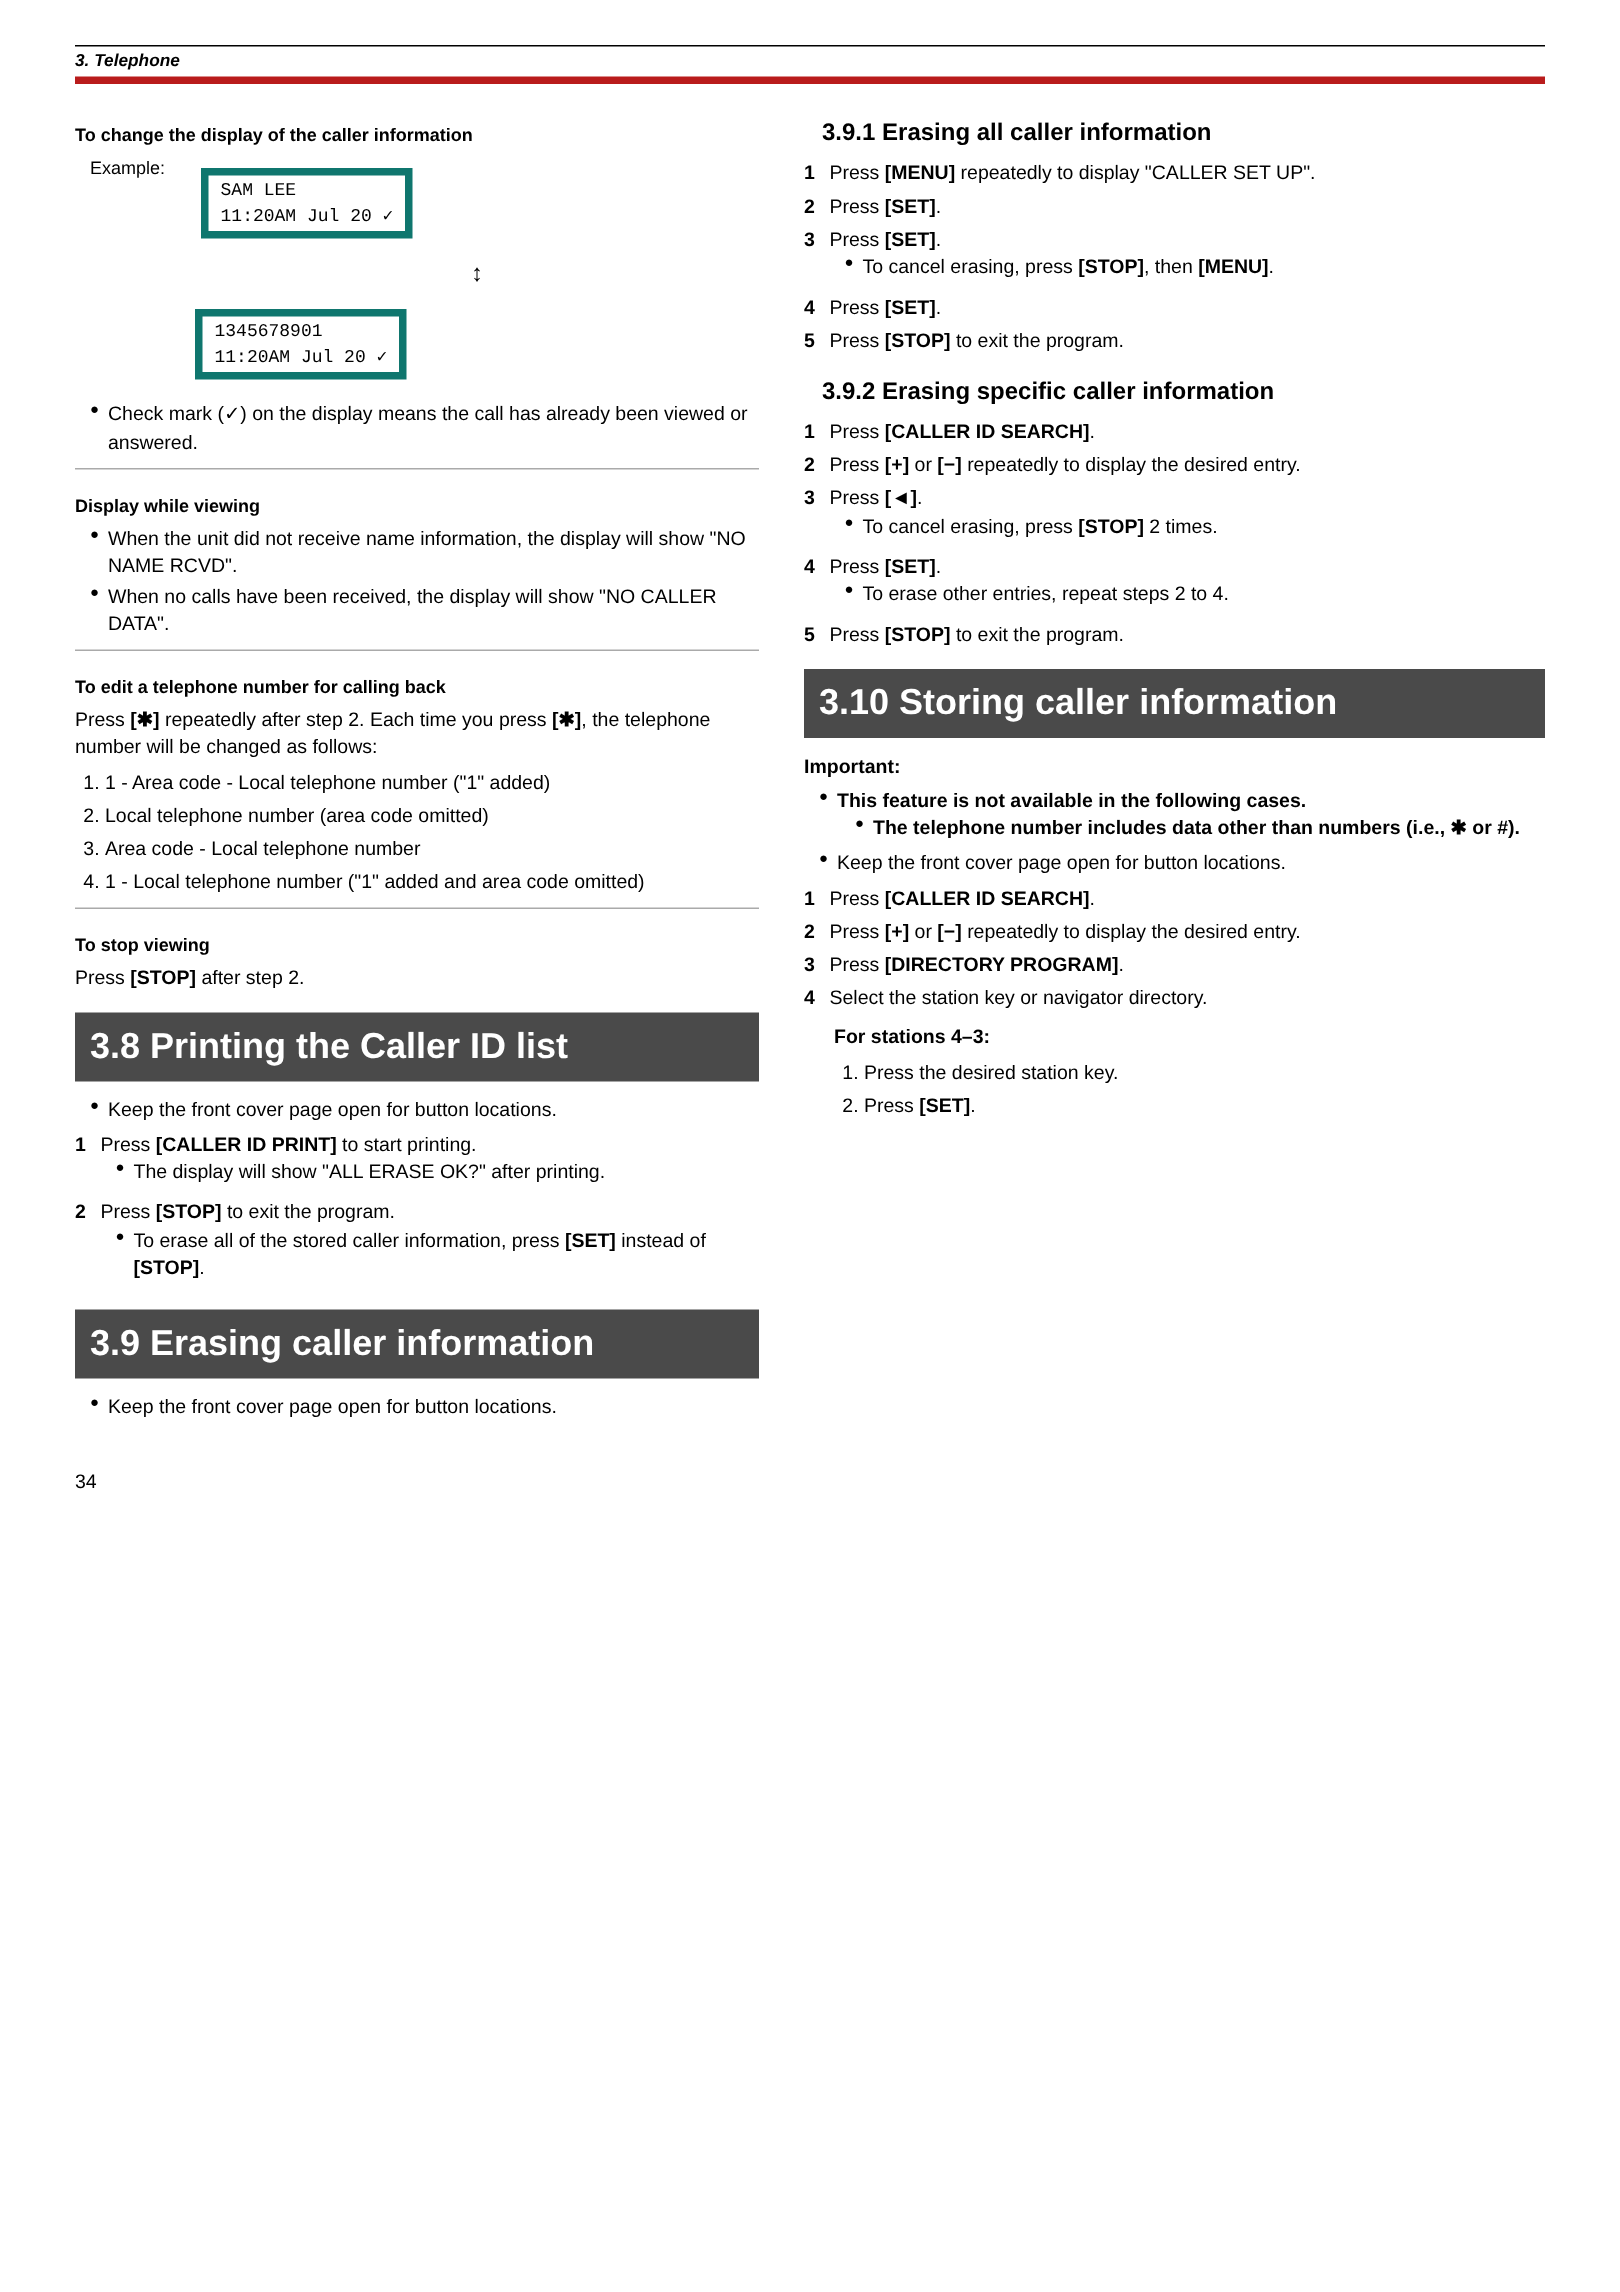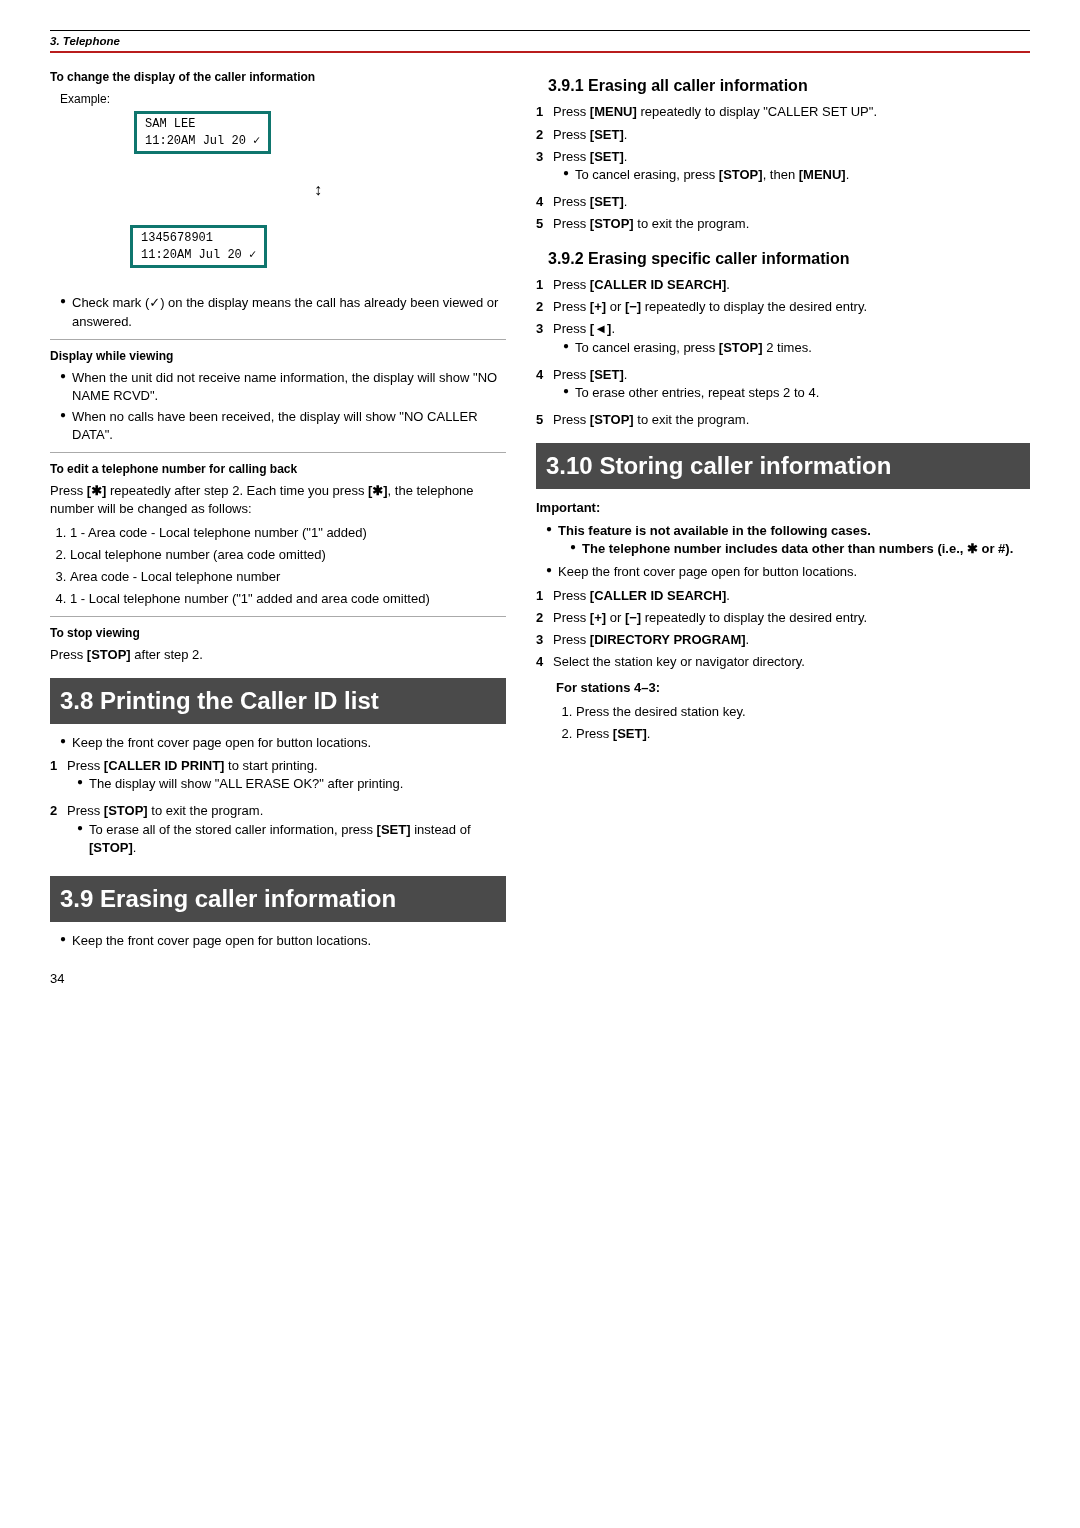--- a/index.html
+++ b/index.html
@@ -21,30 +21,30 @@
     .left-col {
       width: 48%;
     }
     .right-col {
       width: 52%;
     }
     .section-header {
       font-size: 11.5px;
       font-style: italic;
       border-top: 1px solid #000;
-      border-bottom: 2px solid #b91c1c;
+      border-bottom: 5px solid #b91c1c;
       padding: 2px 0;
       margin-bottom: 10px;
       font-weight: bold;
     }
     .subsection-title {
       font-size: 12px;
       font-weight: bold;
       margin-bottom: 4px;
-      margin-top: 6px;
+      margin-top: 16px;
     }
     p { margin-bottom: 5px; }
     .bold { font-weight: bold; }
     ul.bullet-list { list-style: none; margin-left: 10px; margin-bottom: 5px; }
     ul.bullet-list li { margin-bottom: 3px; padding-left: 12px; position: relative; }
     ul.bullet-list li::before { content: "●"; position: absolute; left: 0; font-size: 10px; }
     ol.num-list { margin-left: 20px; margin-bottom: 5px; }
     ol.num-list li { margin-bottom: 4px; }
     .chapter-heading {
       background: #4a4a4a;
@@ -57,32 +57,32 @@
     .section-heading {
       font-size: 16px;
       font-weight: bold;
       margin: 12px 0 6px 12px;
     }
     .hr { border: none; border-top: 1px solid #aaa; margin: 8px 0; }
     .step-line { margin-bottom: 4px; display: flex; gap: 5px; }
     .step-num { font-weight: bold; min-width: 12px; }
     .step-content { flex: 1; }
     .display-box {
-      border: 3px solid #0f766e;
+      border: 5px solid #0f766e;
       display: inline-block;
       padding: 2px 8px;
       font-family: 'Courier New', monospace;
       font-size: 12px;
-      margin: 20px 0;
+      margin: 8px 0;
       background: #fff;
     }
     .example-row { display: flex; align-items: flex-start; gap: 24px; margin: 5px 0 5px 10px; }
     .example-label { font-size: 12px; }
     .display-arrow { text-align: center; margin: 3px 0 3px 80px; font-size: 16px; }
-    .page-num { text-align: left; font-size: 13px; margin-top: 20px; }
+    .page-num { text-align: left; font-size: 13px; margin-top: 32px; }
     .dash-list { list-style: none; margin-left: 12px; }
     .dash-list li { padding-left: 14px; position: relative; margin-bottom: 3px; }
     .dash-list li::before { content: "–"; position: absolute; left: 0; }
     .sub-bullet { margin-left: 12px; }
     .sub-bullet li { padding-left: 12px; position: relative; margin-bottom: 2px; }
     .sub-bullet li::before { content: "●"; position: absolute; left: 0; font-size: 9px; }
   </style>
 </head>
 <body>
 

